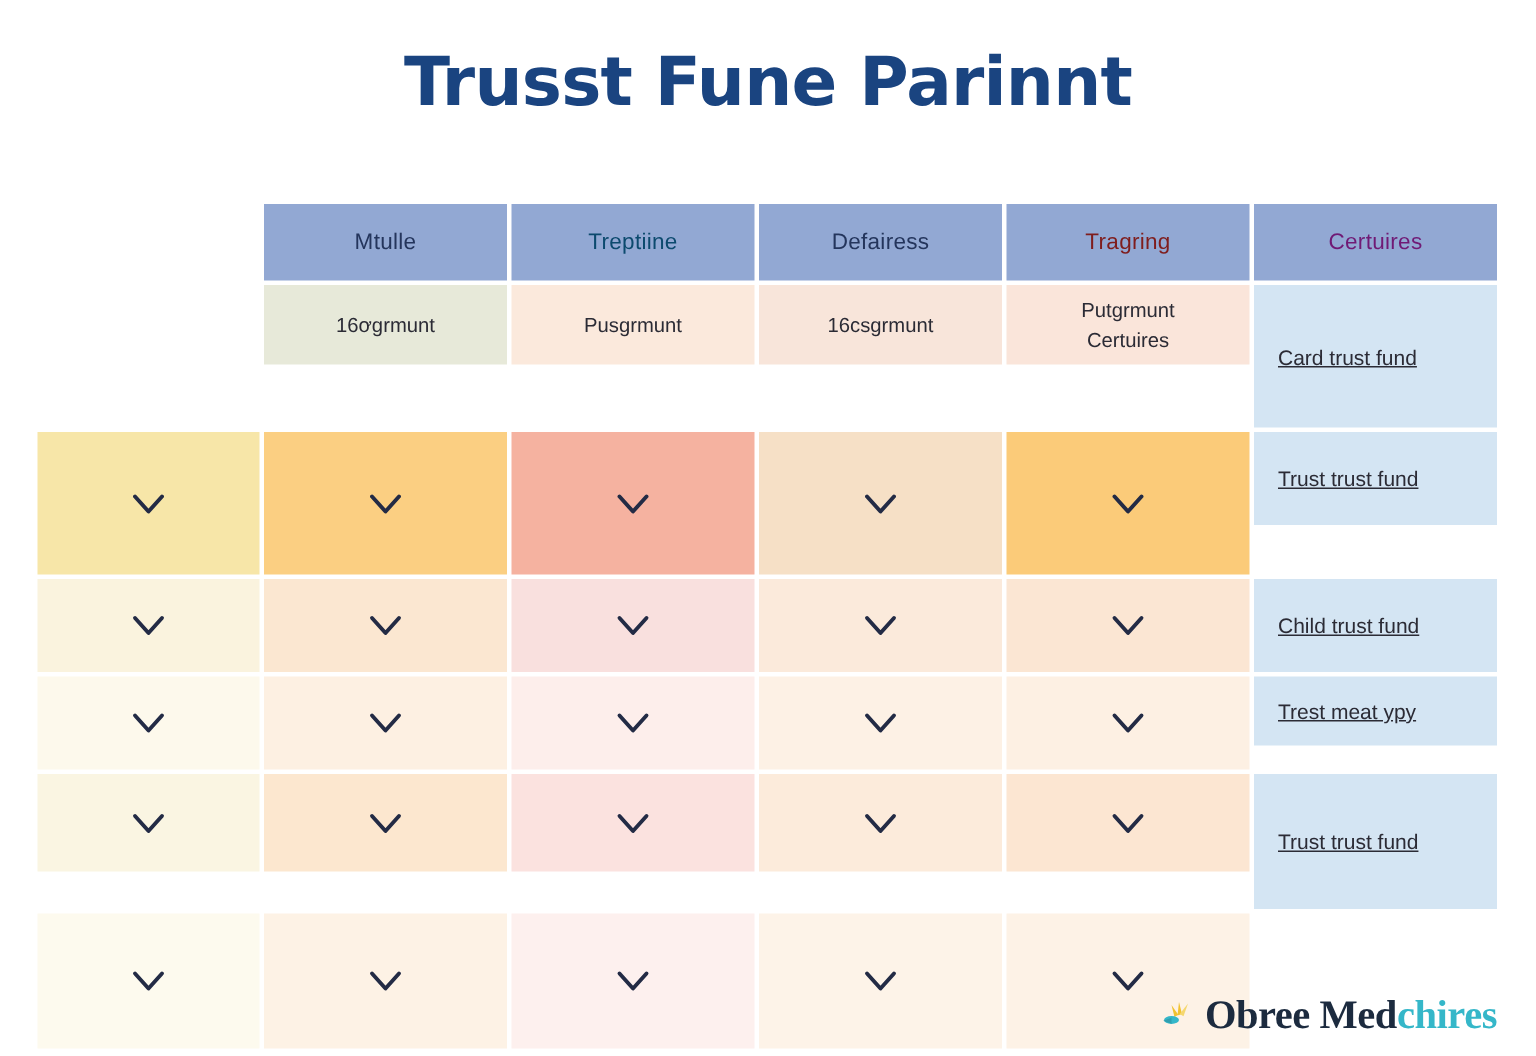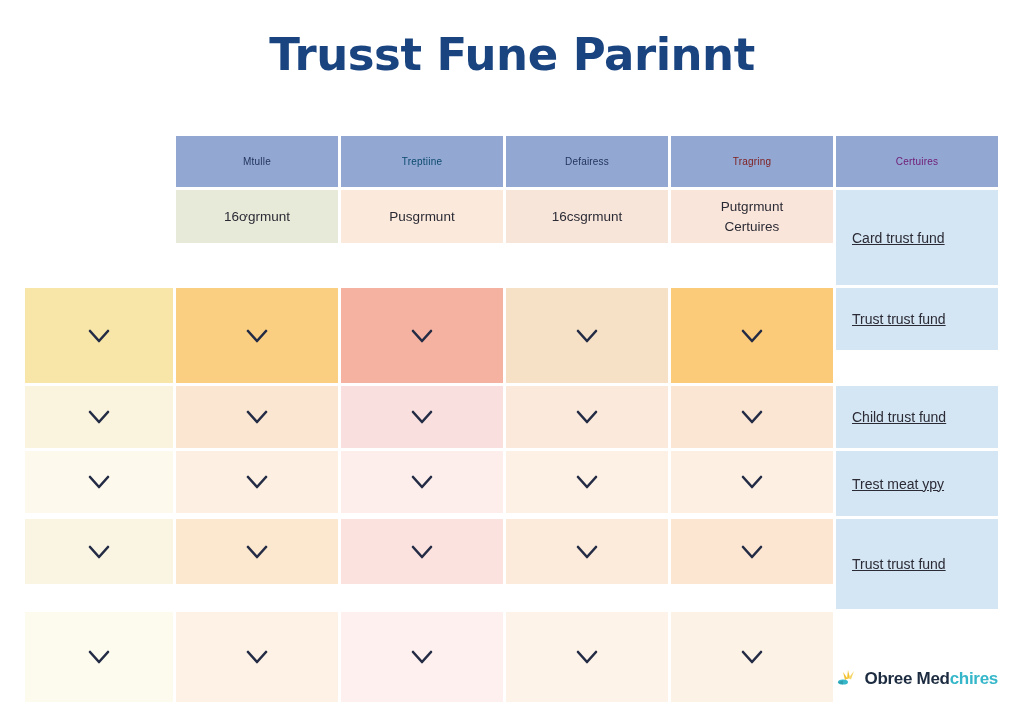--- a/index.html
+++ b/index.html
@@ -62,21 +62,21 @@
 
   
   .hdr-spacer {
     background: transparent;
     height: 51px;
   }
   .col-head {
     height: 51px;
     background: #92a8d3;
     color: #24355c;
-    font-size: 10px;
+    font-size: 15px;
     letter-spacing: 0.2px;
   }
 
   
   .sub-spacer {
     background: transparent;
     height: 53px;
   }
   .col-sub {
     height: 53px;
@@ -118,24 +118,24 @@
     align-items: center;
     gap: 4px;
   }
   .logo-mark {
     width: 26px;
     height: 26px;
     position: relative;
     flex: 0 0 auto;
   }
   .logo-text {
-    font-size: 17px;
+    font-size: 27px;
     font-weight: bold;
     letter-spacing: -0.3px;
-    font-family: Liberation Sans, sans-serif;
+    font-family: Liberation Serif, serif;
     white-space: nowrap;
   }
   .logo-dark { color: #1c2b3f; }
   .logo-accent { color: #35b7c9; }
 </style>
 </head>
 <body>
 
 <div class="page">
 
@@ -287,21 +287,21 @@
           </svg>
         </span>
       </div>
       <div class="cell data-cell" style="background: rgb(253, 240, 227); height: 62px;">
         <span class="chev">
           <svg viewBox="0 0 22 14" aria-hidden="true">
             <path d="M2 2 L11 12 L20 2" fill="none" stroke="#232b45" stroke-width="2.6" stroke-linecap="round" stroke-linejoin="round"></path>
           </svg>
         </span>
       </div>
-      <div class="cell row-label r3" style="background: rgb(212, 229, 243); height: 65px;">
+      <div class="cell row-label r3" style="background: rgb(212, 229, 243); height: 46px;">
         <span>Trest meat ypy</span>
       </div>
       <div class="cell data-cell" style="background: rgb(250, 245, 226); height: 65px;">
         <span class="chev">
           <svg viewBox="0 0 22 14" aria-hidden="true">
             <path d="M2 2 L11 12 L20 2" fill="none" stroke="#232b45" stroke-width="2.6" stroke-linecap="round" stroke-linejoin="round"></path>
           </svg>
         </span>
       </div>
       <div class="cell data-cell" style="background: rgb(252, 231, 207); height: 65px;">

